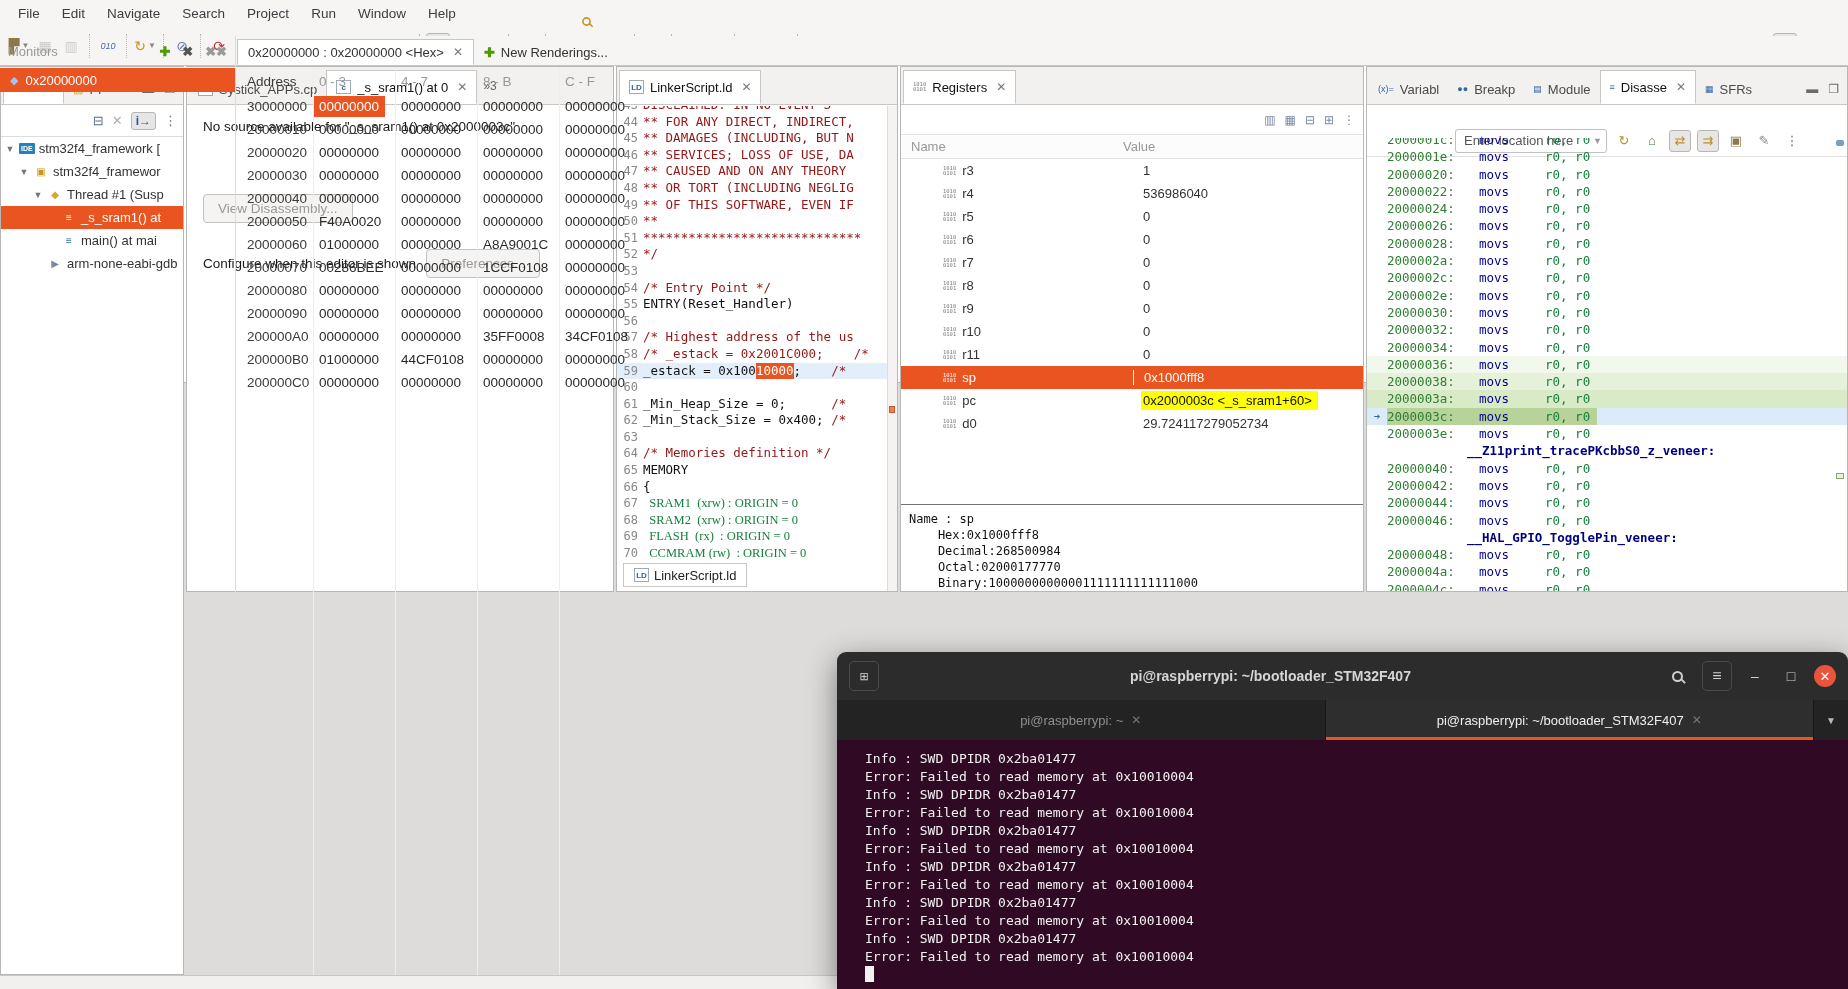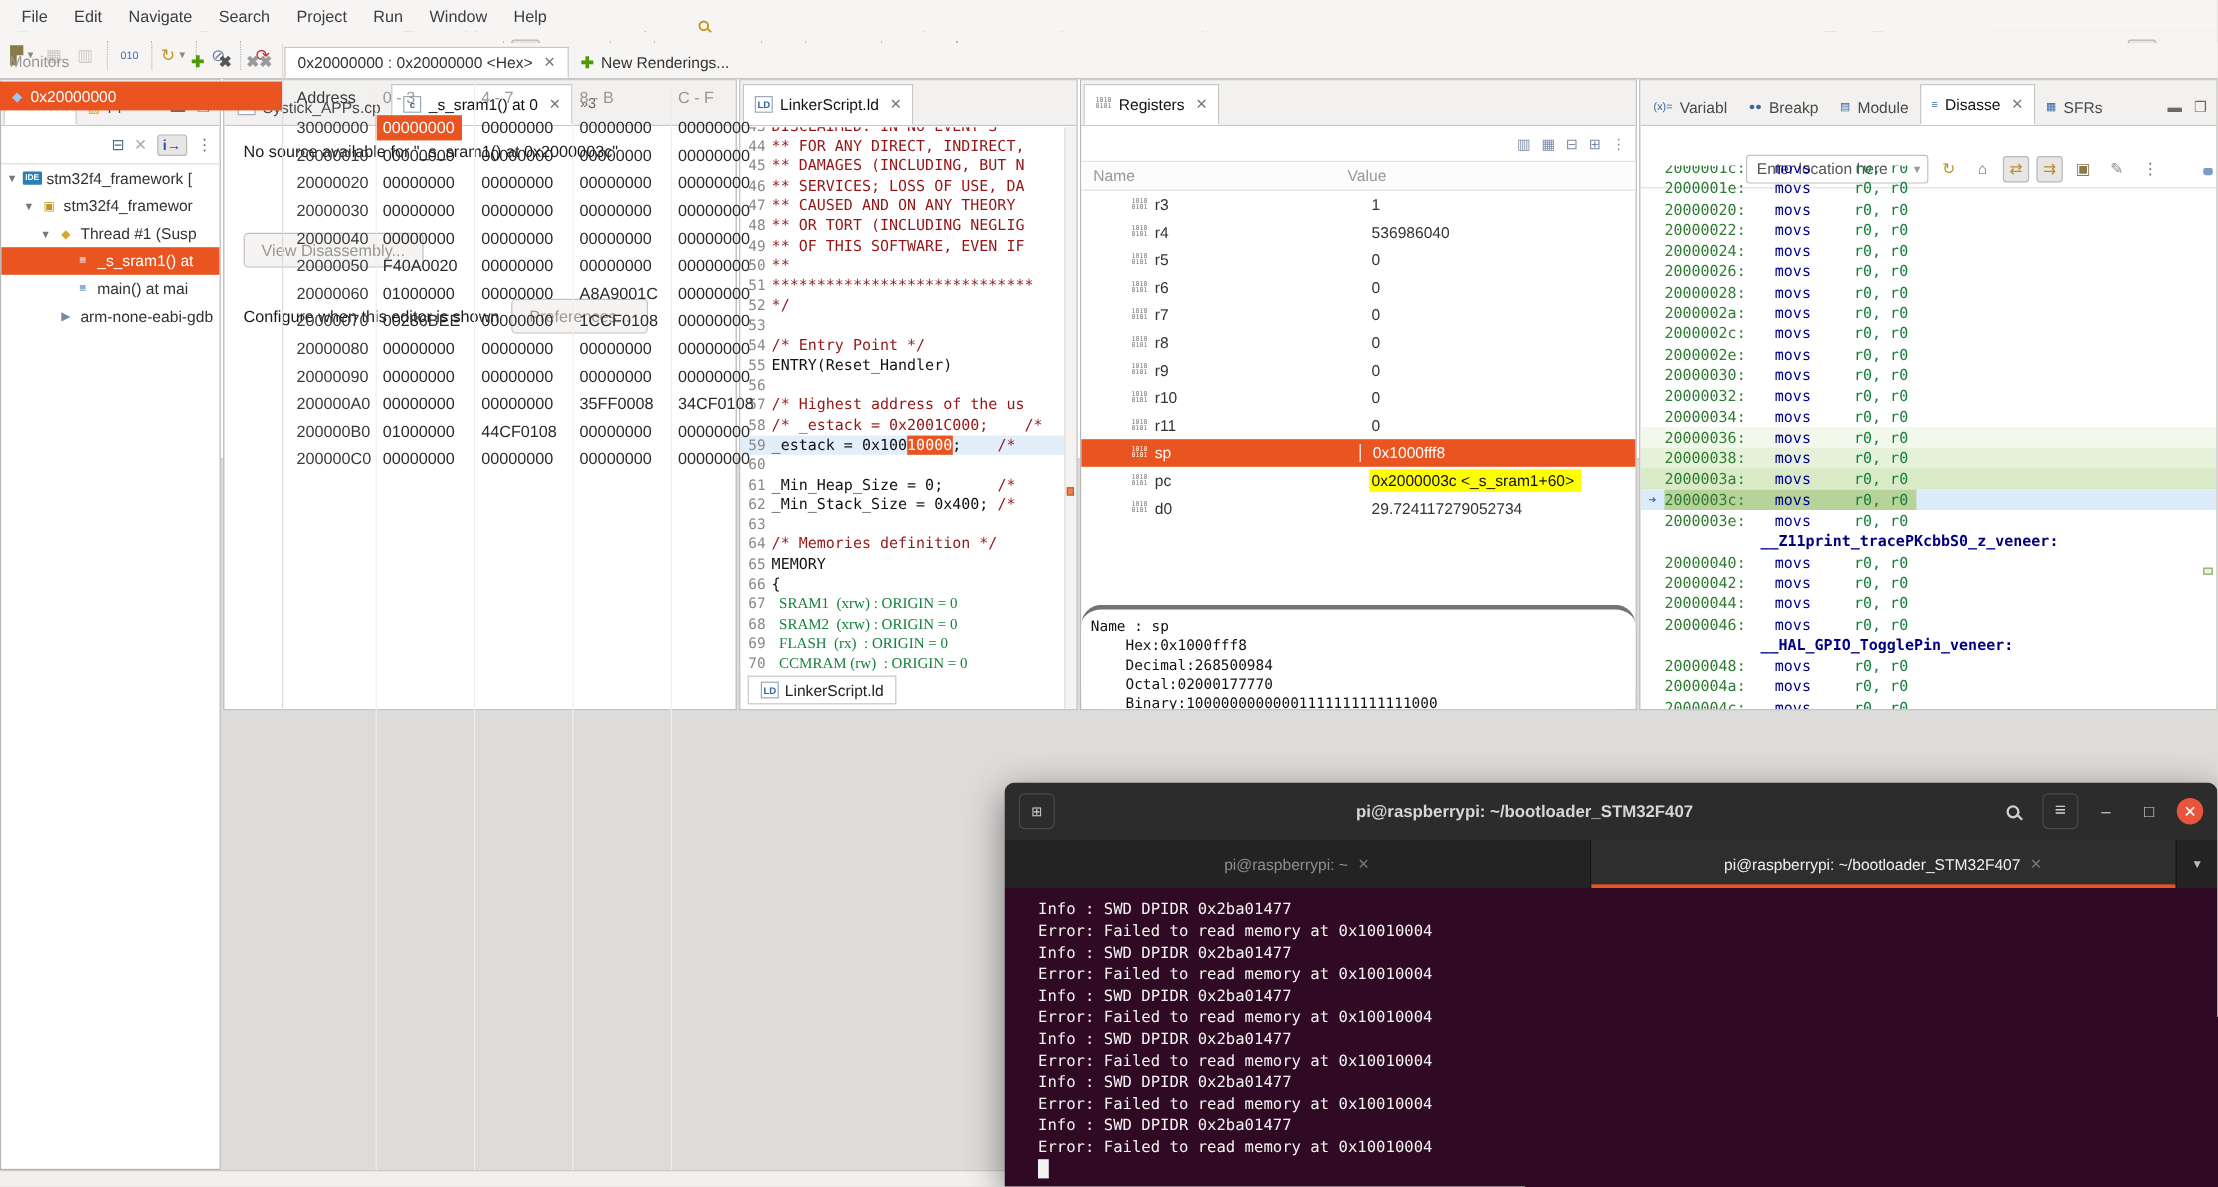--- a/index.html
+++ b/index.html
@@ -61,21 +61,21 @@
   #reg-toolbar { height:30px; border-bottom:1px solid #e4e2e0; display:flex; align-items:center; justify-content:flex-end; gap:9px; padding-right:8px; color:#7a8aa5; font-size:12px; }
   #reg-head { height:24px; display:flex; align-items:center; border-bottom:1px solid #e4e2e0; color:#9a9896; font-size:13px; background:#fcfcfc; }
   .reg-row { height:23px; display:flex; align-items:center; font-size:13px; color:#333; }
   .reg-row.sel { background:#e95420; color:#fff; }
   .reg-name { width:232px; display:flex; align-items:center; padding-left:42px; gap:6px; }
   .reg-val { flex:1; padding-left:10px; }
   .reg-row.sel .reg-val { border-left:1px solid #fff; }
   .reg-val .yellow { background:#ffff00; color:#111; padding:2px 6px 2px 2px; margin-left:-2px; }
   .bicon { font-family:"DejaVu Sans Mono",monospace; font-size:5.5px; line-height:5px; color:#7a7a7a; flex:none; }
   .reg-row.sel .bicon { color:#fff; }
-  #reg-detail { position:absolute; left:0; bottom:0; right:0; top:437px; border-top:4px solid #737373; background:#fff; font-family:"DejaVu Sans Mono",monospace; font-size:12px; color:#111; padding:6px 8px;border-radius:17px; }
+  #reg-detail { position:absolute; left:0; bottom:0; right:0; top:437px; border-top:1px solid #737373; background:#fff; font-family:"DejaVu Sans Mono",monospace; font-size:12px; color:#111; padding:6px 8px; }
   #reg-detail div { line-height:16px; white-space:pre; }
 
   
   #disasm { left:1366px; top:66px; width:482px; height:526px; }
   #dis-toolbar { height:32px; border-bottom:1px solid #e4e2e0; display:flex; align-items:center; gap:6px; padding:0 6px 0 88px;margin-top:20px; }
   #loc-combo { width:152px; height:24px; border:1px solid #c3c1bf; border-radius:3px; background:#fff; color:#555; font-size:13px; display:flex; align-items:center; padding:0 4px 0 8px; }
   #loc-combo .dd { margin-left:auto; color:#999; font-size:9px; }
   .dis-ic { color:#b9902c; font-size:13px; min-width:22px; height:22px; display:inline-flex; align-items:center; justify-content:center; border-radius:3px; }
   .dis-ic.tgl { background:#e8e6e4; border:1px solid #b9b7b5; }
   #dis-list { position:absolute; left:0; top:71px; right:0; bottom:0; overflow:hidden; font-family:"DejaVu Sans Mono",monospace; font-size:12.5px; }
@@ -158,21 +158,21 @@
       <span class="dd">▼</span>
     </span>
     <span class="tbtn disabled">
       <span style="color: rgb(154, 152, 150);">▦</span>
     </span>
     <span class="tbtn disabled">
       <span style="color: rgb(154, 152, 150);">▥</span>
     </span>
     <span class="tb-sep"></span>
     <span class="tbtn">
-      <span style="color: rgb(74, 109, 167); font-size: 9px;">010</span>
+      <span style="color: rgb(74, 109, 167); font-size: 9px; font-style: italic;">010</span>
     </span>
     <span class="tb-sep"></span>
     <span class="tbtn">
       <span style="color: rgb(196, 149, 31);">↻</span>
       <span class="dd">▼</span>
     </span>
     <span class="tb-sep"></span>
     <span class="tbtn">
       <span style="color: rgb(106, 127, 154);">⊘</span>
     </span>

